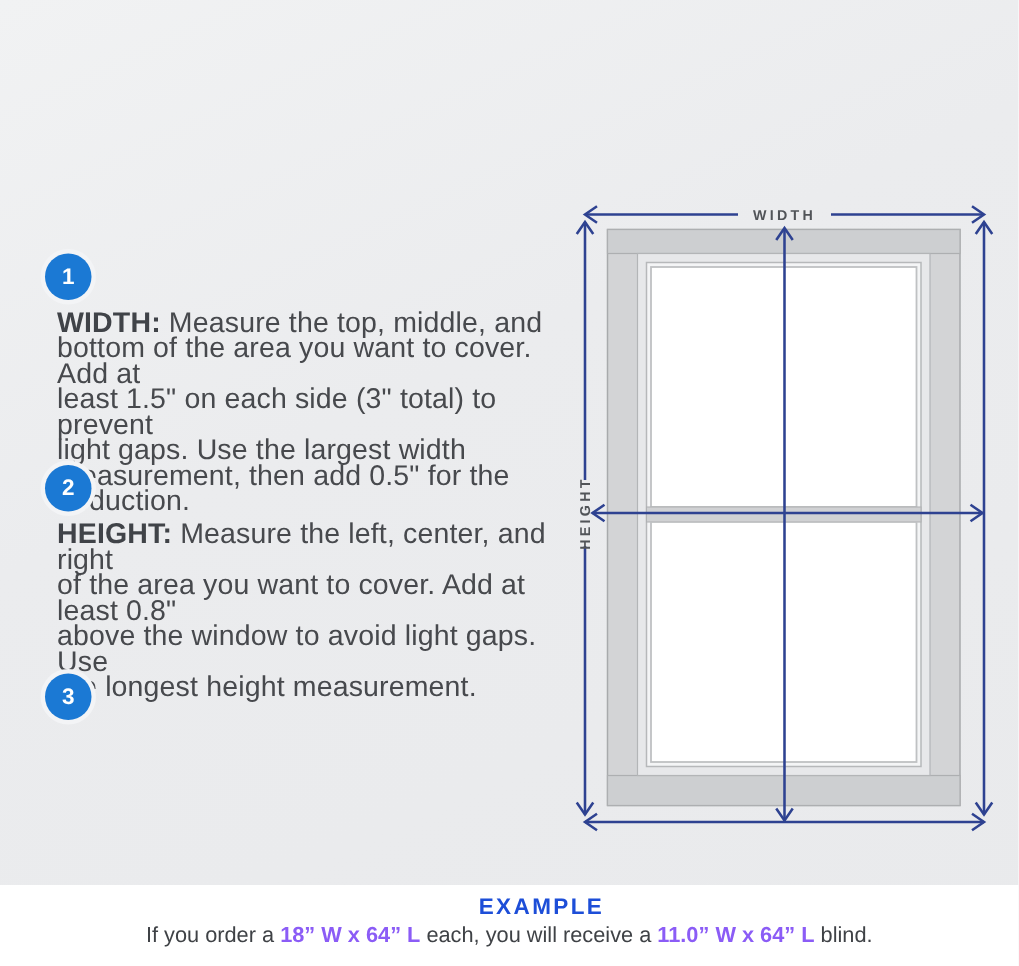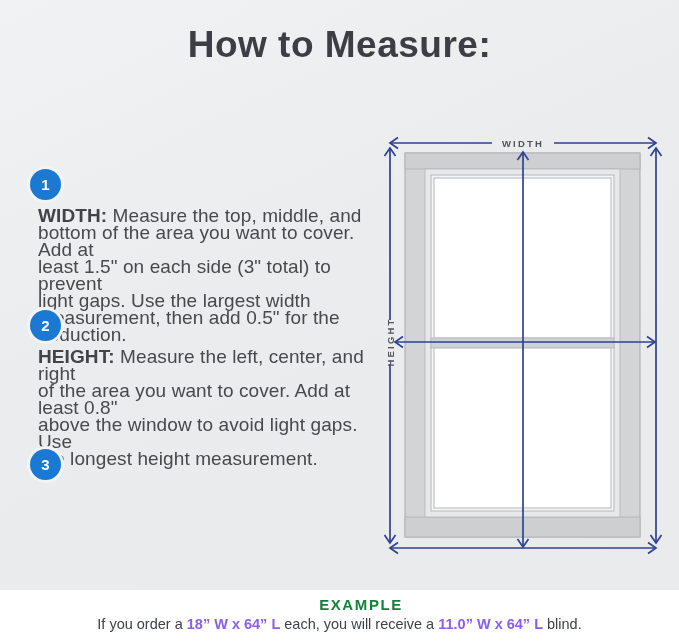--- a/index.html
+++ b/index.html
@@ -58,35 +58,34 @@
   
   .diagram { position: absolute; left: 374px; top: 126px; }
 
   
   .example {
     position: absolute; left: 0; bottom: 0; width: 100%; height: 54px;
     background: #ffffff; text-align: center; padding-top: 6px;
   }
   .example-heading {
     font-size: 15px; font-weight: 700; letter-spacing: 1.6px;
-    color: #15803d;
+    color: #1d4ed8;
     padding-left: 43px;
   }
   .example-line {
     margin-top: 3px; font-size: 14.5px; color: #3f4246;
   }
   .example-line b { color: #8b5cf6; font-weight: 700; }
 </style>
 </head>
 <body>
 
 <div class="canvas">
 
   <div class="title">
-    <div class="title-line1">How to Measure:</div>
   </div>
 
   <div class="step step1">
     <div class="badge">
         <span>1</span>
       </div>
     <p class="step-text"><b>WIDTH:</b> <span>Measure the top, middle, and
 bottom of the area you want to cover. Add at
 least 1.5" on each side (3" total) to prevent
 light gaps. Use the largest width

